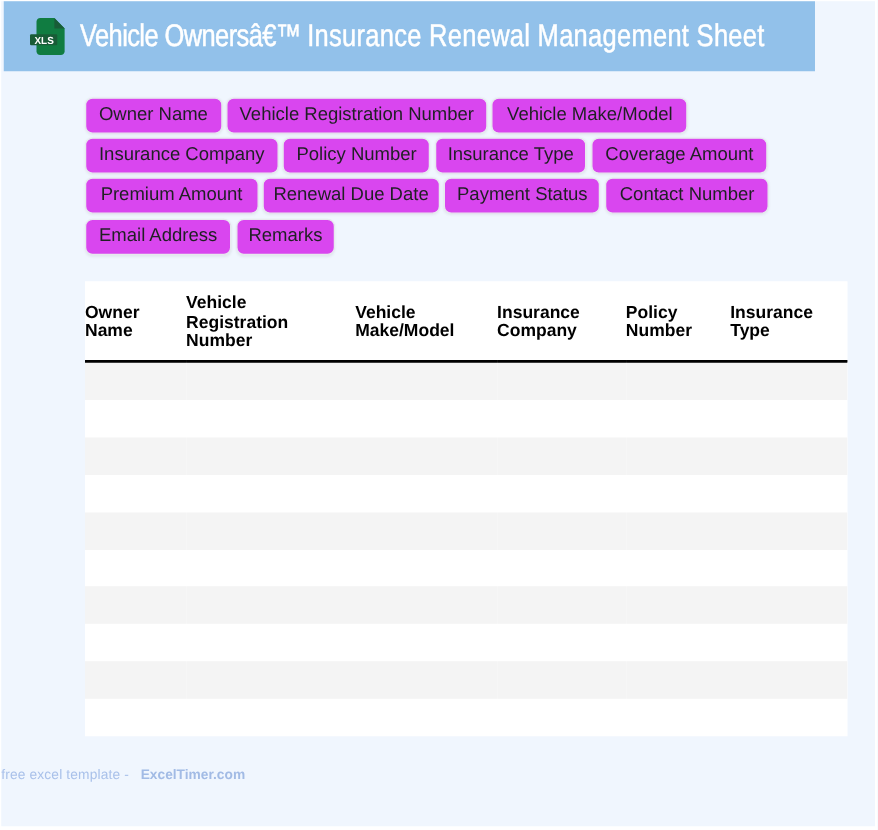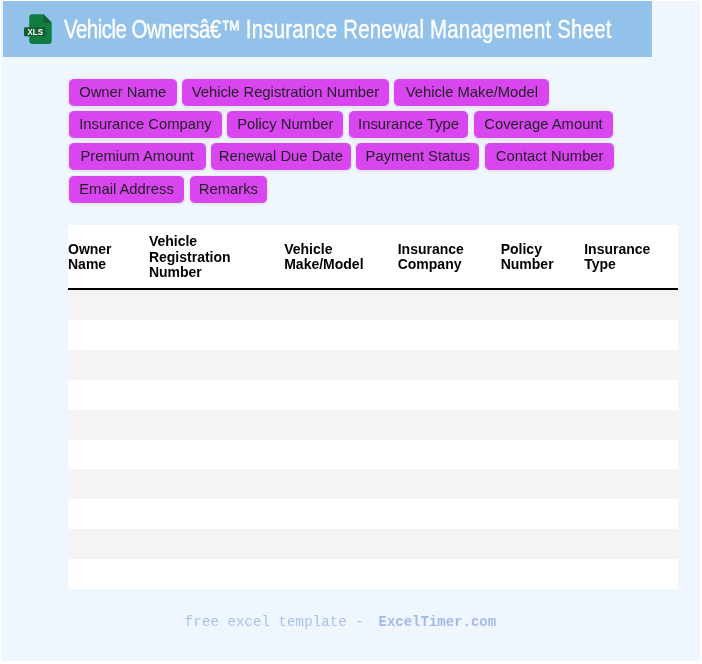--- a/index.html
+++ b/index.html
@@ -9,21 +9,21 @@
 .xlsicon{position:absolute;left:20px;top:11.8px;}
 .title{position:absolute;left:62.5px;top:6.5px;font-size:25px;font-weight:500;color:#ffffff;white-space:nowrap;line-height:42px;transform:scaleX(0.815);transform-origin:0 0;-webkit-text-stroke:0.4px #ffffff;}
 .chips{position:absolute;left:67px;top:77px;width:600px;}
 .chip{display:inline-block;box-sizing:border-box;background:#d946ef;border:1px solid #e7eaee;border-radius:6px;height:29px;line-height:27px;margin:0 3.6px 3.2px 0;font-size:14.8px;color:#1f2023;box-shadow:0 1px 2px rgba(60,64,67,.08);vertical-align:top;white-space:nowrap;text-align:center;}
 .tablewrap{position:absolute;left:67px;top:224.4px;width:610px;overflow:hidden;background:#fff;}
 table{border-collapse:collapse;table-layout:fixed;width:610px;}
 th{font-size:14px;font-weight:bold;color:#000;text-align:left;padding:1px 11.7px 0 0;vertical-align:middle;line-height:15.5px;height:62px;margin-left:20px;}
 thead tr{border-bottom:2px solid #000;}
 td{height:29.85px;padding:0;}
 tbody tr:nth-child(odd) td{background:#f4f4f4;}
-.footer{position:absolute;left:0;top:613.3px;width:679px;text-align:center;font-size:14px;color:#a9c1ea;font-family:Liberation Mono, monospace;}
+.footer{position:absolute;left:0;top:613.3px;width:679px;text-align:left;font-size:11px;color:#a9c1ea;}
 .ft{letter-spacing:0.12px;}.footer b{color:#a2bbe5;font-weight:bold;margin-left:6.2px;}
 </style>
 </head>
 <body>
 <div class="panel">
   <div class="topbar">
     <svg class="xlsicon" width="30" height="32" viewBox="0 0 30 32">
       <path d="M9.2,1.3 L20.5,1.3 L28.7,9.7 L28.7,27.9 C28.7,29.6 27.3,30.9 25.7,30.9 L9.2,30.9 C7.5,30.9 6.2,29.6 6.2,27.9 L6.2,4.3 C6.2,2.6 7.5,1.3 9.2,1.3 Z" fill="#107c41"></path>
       <path d="M20.5,1.3 L28.7,9.7 L20.5,9.7 Z" fill="#185c37"></path>
       <rect x="1" y="14.3" width="21.8" height="8.9" rx="1" fill="#185c37"></rect>

